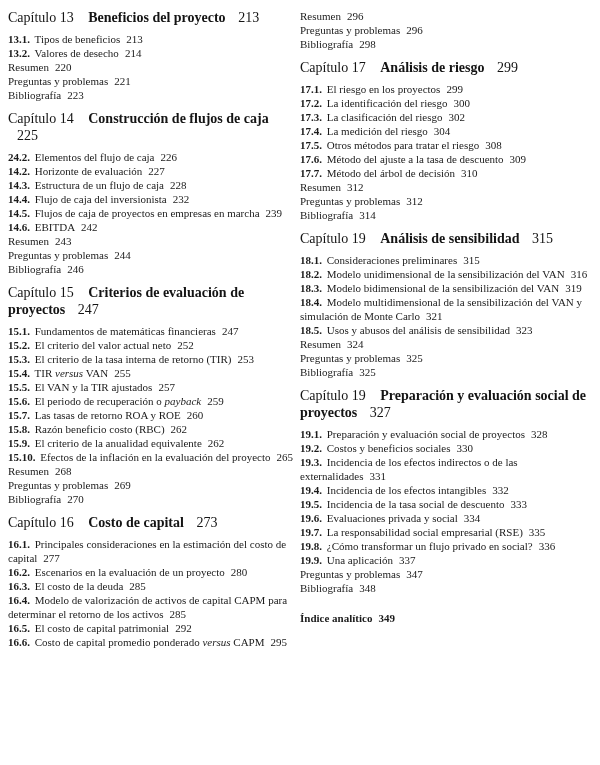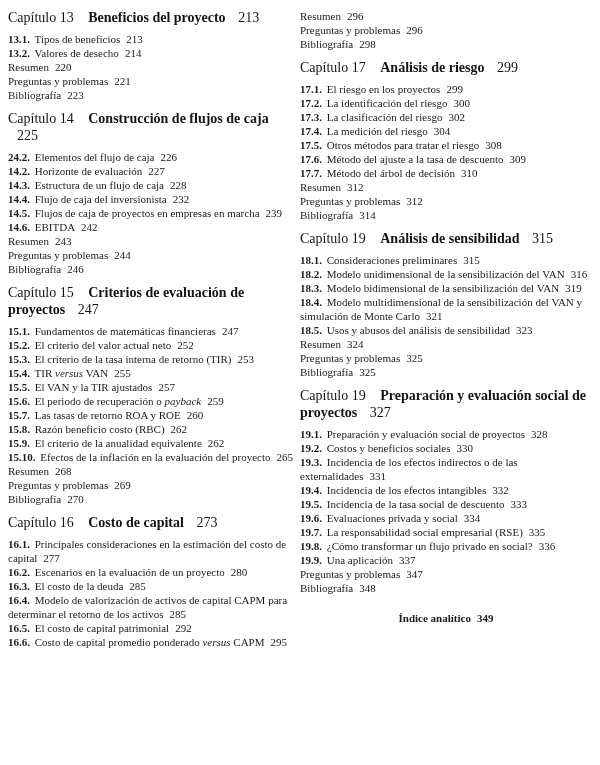--- a/index.html
+++ b/index.html
@@ -41,21 +41,21 @@
   .ch-title { font-weight: 700; }
   .ch-page  { font-weight: 400; margin-left: 9px; }
   
   .entry {
     font-size: 11px;
     line-height: 14px;
     color: #1b1b1b;
   }
   .entry .num  { font-weight: 700; margin-right: 2px; }
   .entry .page { margin-left: 6px; }
-  .entry.bold  { font-weight: 700; margin-top: 16px; text-align: center; }
+  .entry.bold  { font-weight: 700; margin-top: 16px; }
   .entry i { font-style: italic; }
 </style>
 </head>
 <body>
 
 <div class="toc-wrap">
   <div class="column">
       <div class="chapter"><span class="ch-label">Capítulo 13</span> <span class="ch-title">Beneficios del proyecto</span> <span class="ch-page">213</span></div>
       <div class="entry"><span class="num">13.1.</span> <span class="txt">Tipos de beneficios</span><span class="page">213</span></div>
       <div class="entry"><span class="num">13.2.</span> <span class="txt">Valores de desecho</span><span class="page">214</span></div>

